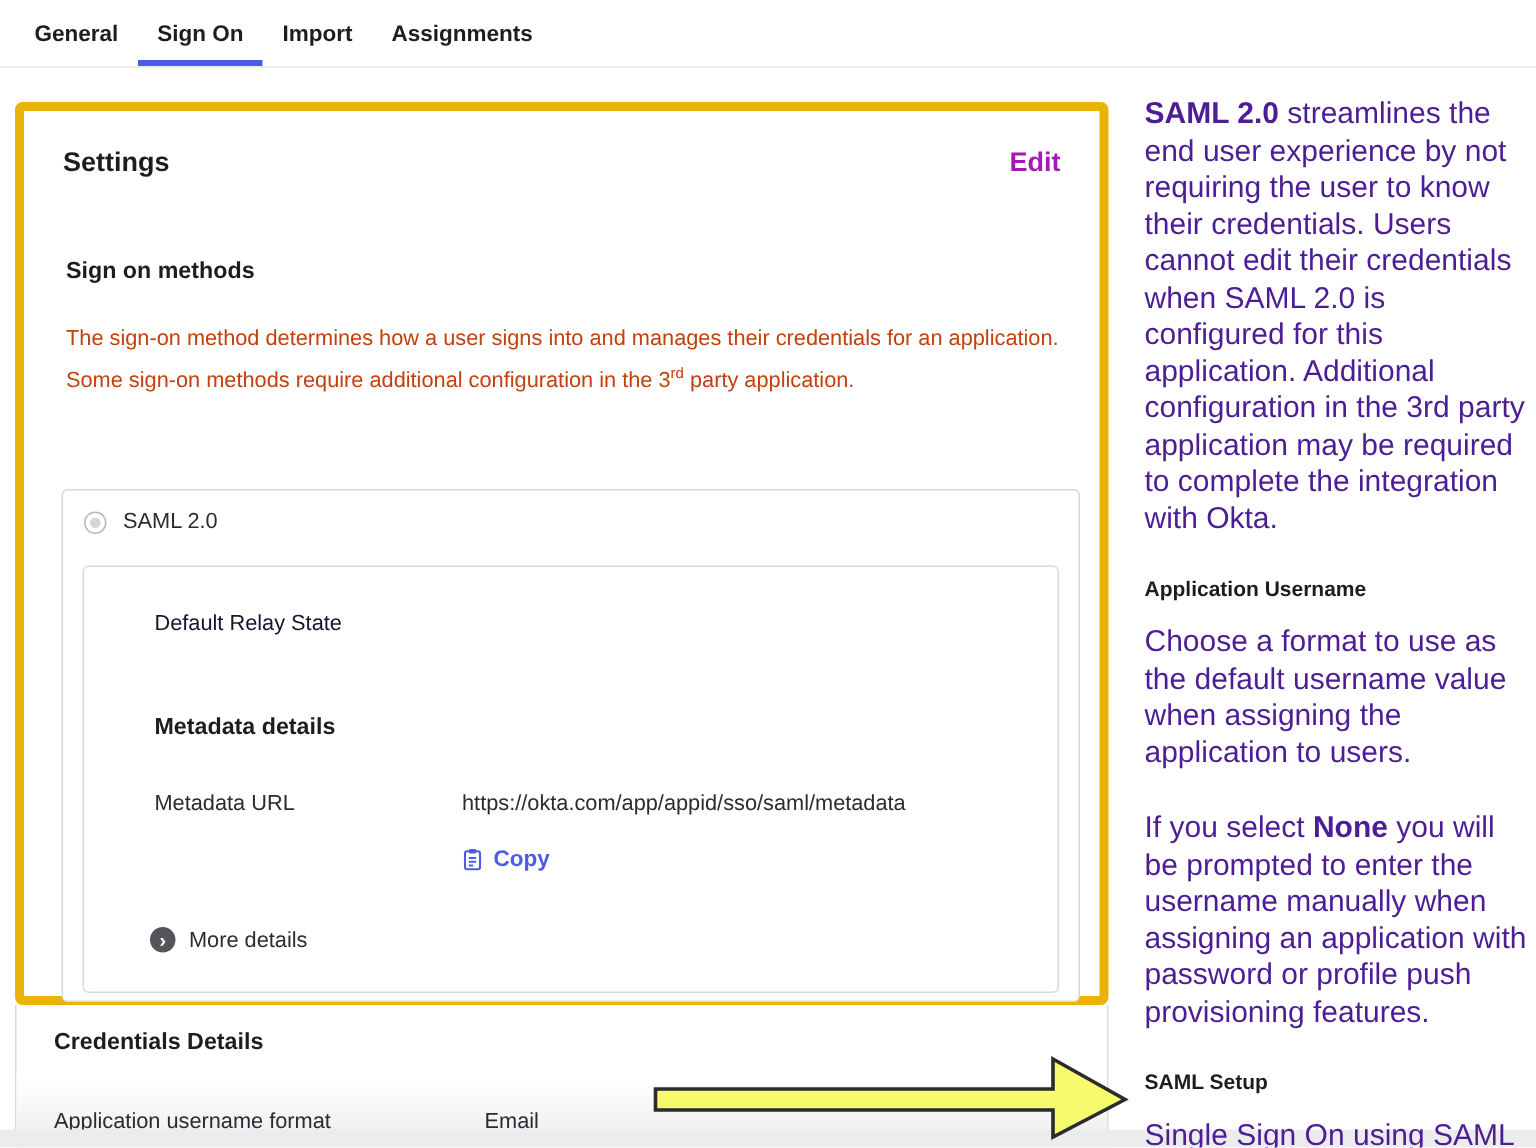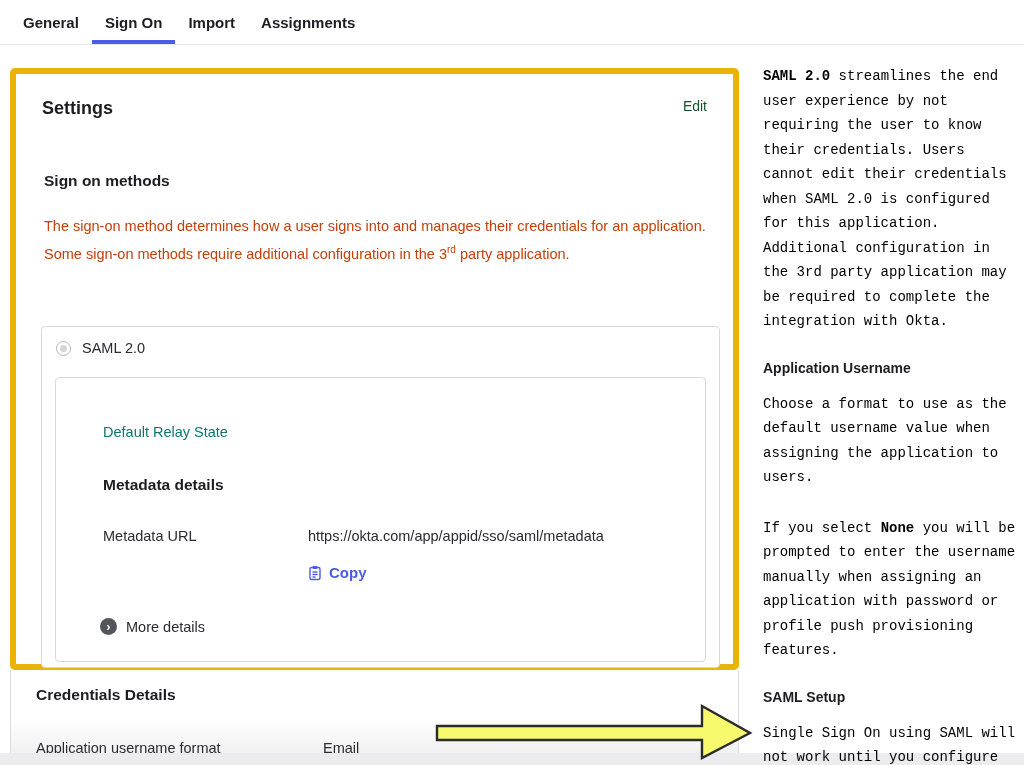--- a/index.html
+++ b/index.html
@@ -11,38 +11,38 @@
     display:flex;align-items:stretch;padding-left:10px;box-sizing:border-box;}
   .tab{display:flex;align-items:center;padding:0 13px;font-size:15px;font-weight:700;color:#1d1d21;
     cursor:pointer;border-bottom:4px solid transparent;box-sizing:border-box;margin-top:4px;}
   .tab.active{border-bottom-color:#4c5ce6;}
 
   
   .card{position:absolute;left:10px;top:68px;width:729px;height:602px;background:#fff;
     border:6px solid #eab308;border-radius:5px;box-sizing:border-box;}
   .card-head{position:absolute;left:26px;right:26px;top:24px;display:flex;justify-content:space-between;align-items:flex-start;}
   .card-title{font-size:18px;font-weight:700;}
-  .edit-link{font-size:14px;font-weight:400;color:#14532d;cursor:pointer;}
+  .edit-link{font-size:18px;font-weight:700;color:#a21caf;cursor:pointer;}
   .methods-title{position:absolute;left:28px;top:98px;font-size:15.5px;font-weight:700;}
   .p1{position:absolute;left:28px;top:140px;width:662px;font-size:14.5px;color:#c2410c;line-height:24px;}
   .p2{position:absolute;left:28px;top:265px;width:662px;font-size:14.5px;color:#38383d;}
   .link-blue{color:#3a6fe0;cursor:pointer;}
   sup{font-size:10px;}
 
   .saml-box{position:absolute;left:25px;top:252px;width:679px;height:342px;
     border:1px solid #d9d9dd;border-radius:4px;box-sizing:border-box;background:#fff;}
   .radio-row{position:absolute;left:14px;top:13px;display:flex;align-items:center;gap:11px;}
   .radio{width:15px;height:15px;border-radius:50%;border:1.5px solid #b6b6bc;background:#fff;
     display:flex;align-items:center;justify-content:center;box-sizing:border-box;}
   .radio .dot{width:7px;height:7px;border-radius:50%;background:#d4d4d9;}
   .radio-label{font-size:14.5px;color:#2b2b30;}
 
   .inner-box{position:absolute;left:13px;top:50px;width:651px;height:285px;
     border:1px solid #d9d9dd;border-radius:4px;box-sizing:border-box;background:#fff;}
-  .relay{position:absolute;left:47px;top:46px;font-size:14.5px;color:#0f766e;}
+  .relay{position:absolute;left:47px;top:30px;font-size:14.5px;color:#0f172a;}
   .meta-title{position:absolute;left:47px;top:98px;font-size:15.5px;font-weight:700;}
   .meta-row-label{position:absolute;left:47px;top:150px;font-size:14.5px;color:#2b2b30;}
   .meta-row-value{position:absolute;left:252px;top:150px;font-size:14.5px;color:#2b2b30;}
   .copy-link{position:absolute;left:252px;top:186px;display:flex;align-items:center;gap:6px;
     color:#4c5ce6;font-size:15px;font-weight:700;cursor:pointer;}
   .more-details{position:absolute;left:44px;top:240px;display:flex;align-items:center;gap:9px;
     font-size:14.5px;color:#2b2b30;cursor:pointer;}
   .chev-circle{width:17px;height:17px;border-radius:50%;background:#54555b;color:#fff;display:flex;
     align-items:center;justify-content:center;font-size:13px;font-weight:700;line-height:1;padding-bottom:1px;box-sizing:border-box;}
 
@@ -53,21 +53,21 @@
   .cred-row{position:absolute;left:0;top:48px;width:100%;height:47px;
     background:linear-gradient(#ffffff,#ececee);}
   .cred-row-label{position:absolute;left:25px;top:22px;font-size:14.5px;color:#2b2b30;}
   .cred-row-value{position:absolute;left:312px;top:22px;font-size:14.5px;color:#2b2b30;}
 
   .bottom-stripe{position:absolute;left:0;top:753px;width:1024px;height:12px;background:#ececee;}
 
   
   .sidebar{position:absolute;left:763px;top:64px;width:257px;}
   .sb-h{font-size:14px;font-weight:700;color:#1d1d21;margin:0 0 16px 0;}
-  .sb-p{font-size:14px;color:#000000;line-height:24.5px;margin:0 0 26px 0;font-family:Liberation Mono, monospace;}
+  .sb-p{font-size:20px;color:#4c1d95;line-height:24.5px;margin:0 0 26px 0;}
   .setup-btn{display:flex;align-items:center;justify-content:center;gap:9px;width:245px;height:37px;
     border:1px solid #a9b3f0;border-radius:8px;background:#fff;color:#0f766e;font-size:14.5px;
     font-weight:700;cursor:pointer;font-family:inherit;}
 
   
   .arrow-svg{position:absolute;left:428px;top:698px;z-index:50;}
 
   .icon-svg{display:block;}
 </style>
 </head>

